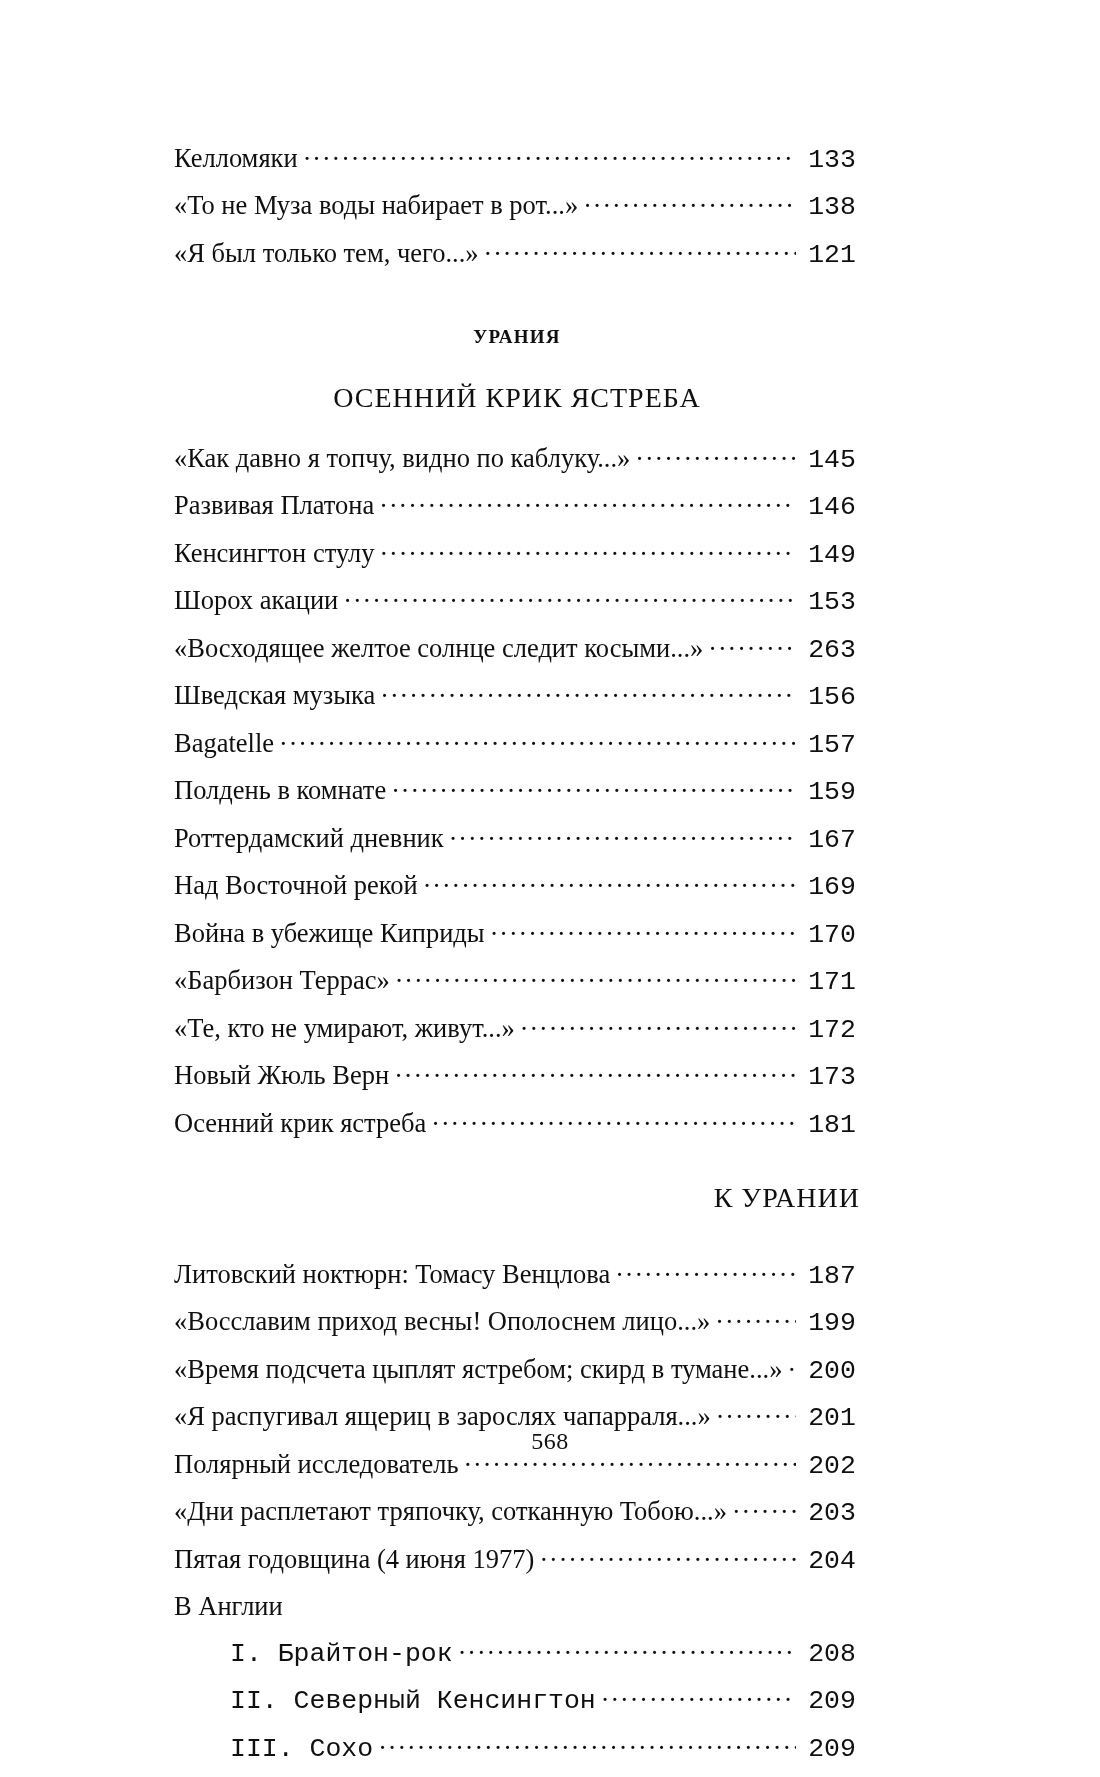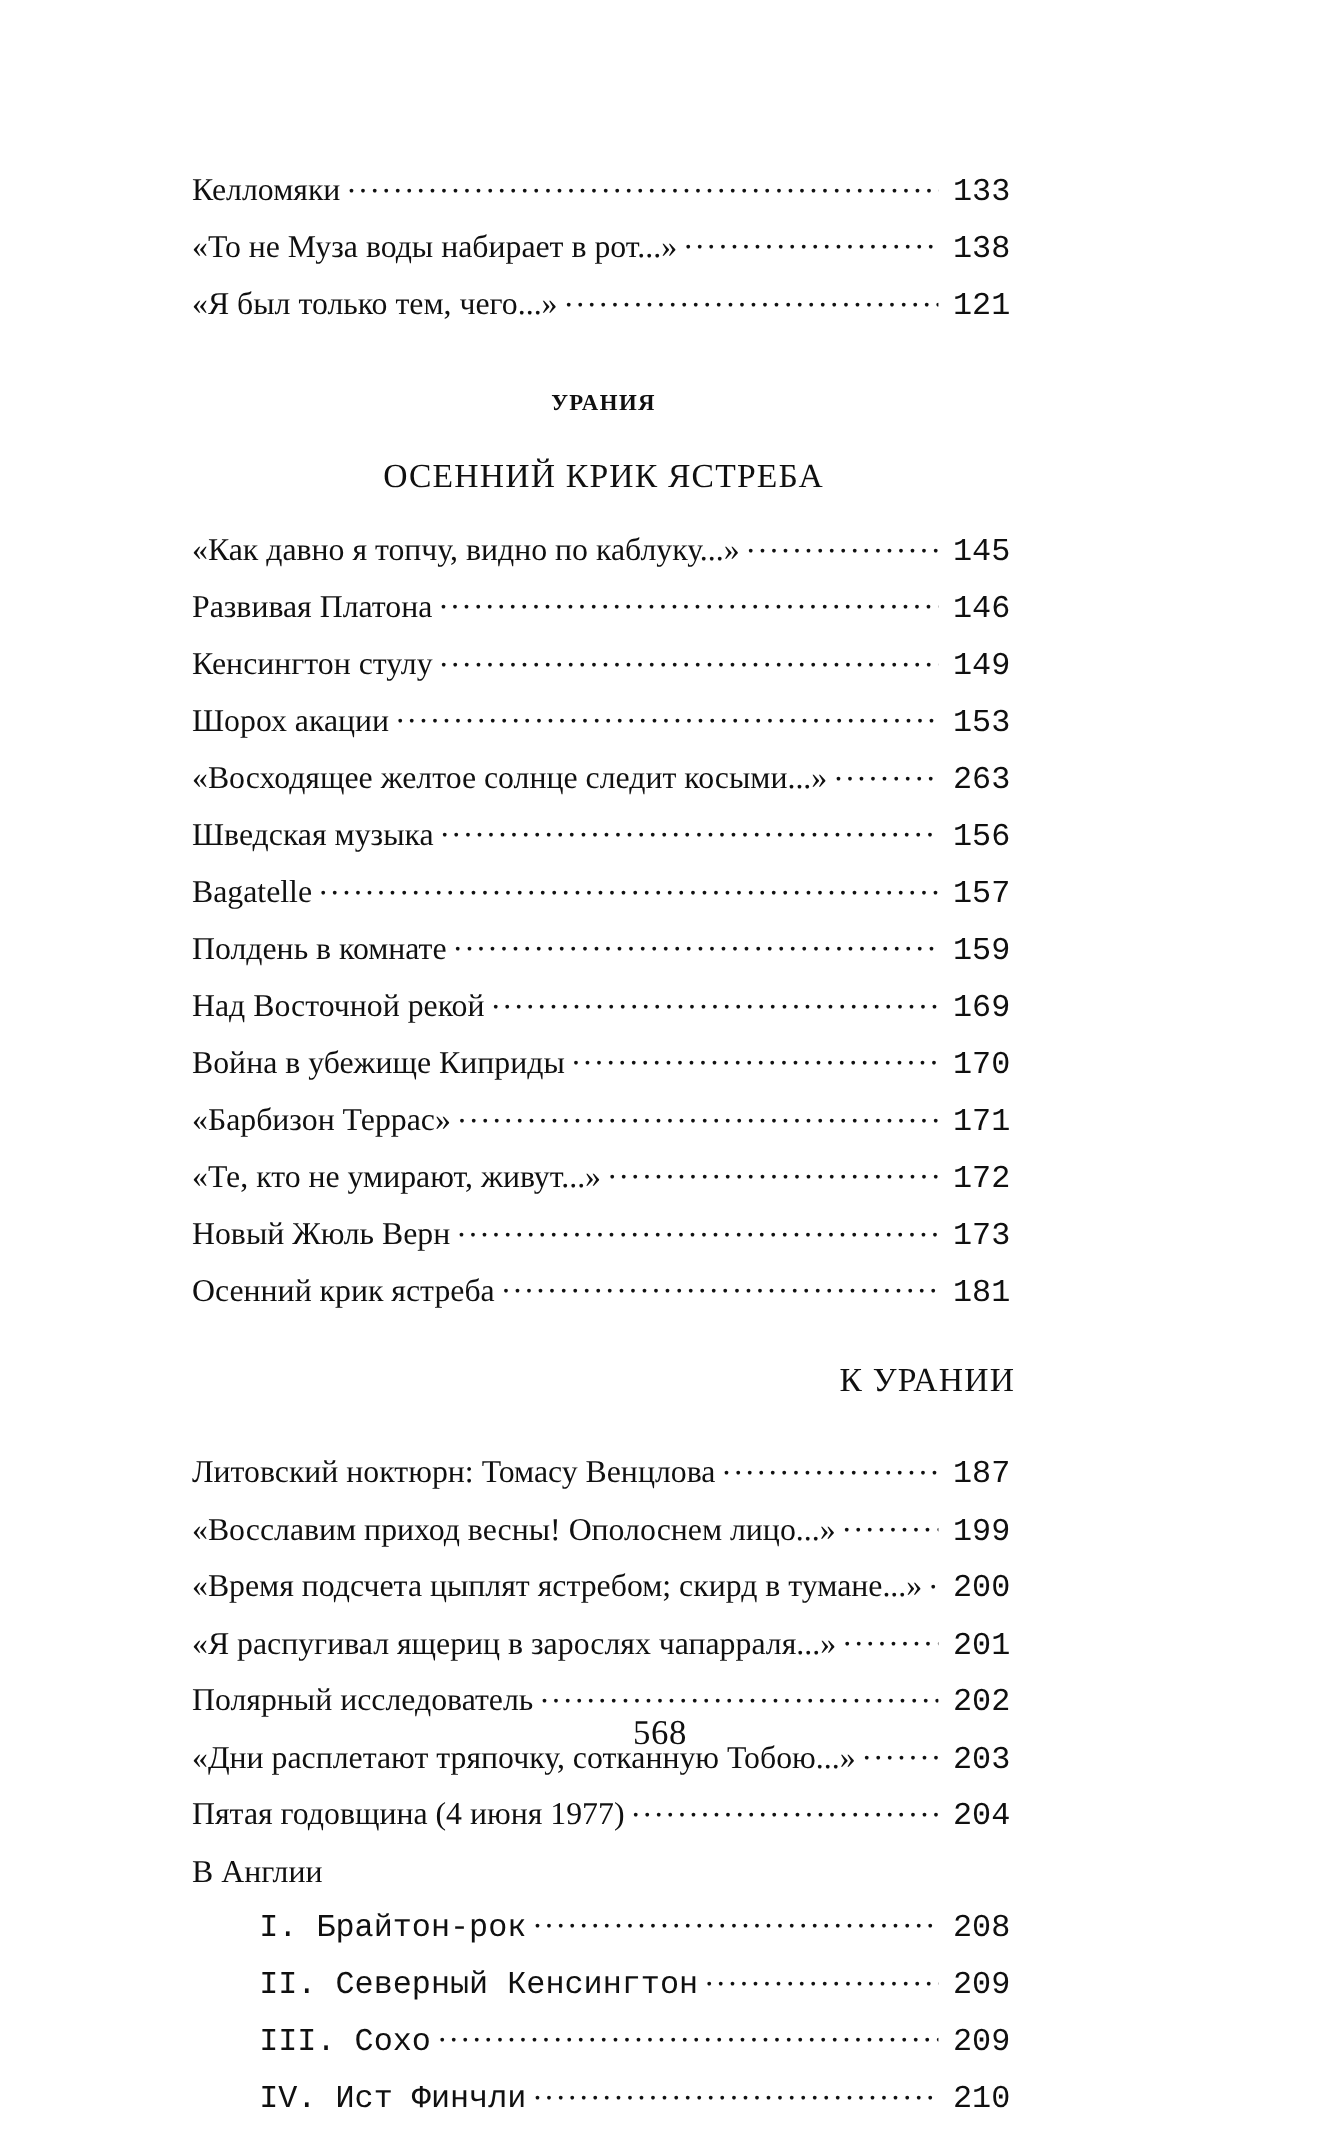--- a/index.html
+++ b/index.html
@@ -10,21 +10,21 @@
   body {
     width: 1100px;
     height: 1777px;
     font-family: "Liberation Serif", "DejaVu Serif", serif;
     color: #101010;
     position: relative;
     overflow: hidden;
   }
   .page {
     position: absolute;
-    left: 0; top: 0;
+    left: 14px; top: 0;
     width: 976px;
     height: 1777px;
     box-sizing: border-box;
     padding: 140px 130px 0 160px;
   }
   .toc-list {
     list-style: none;
     margin: 0;
     padding: 0;
   }
@@ -89,21 +89,21 @@
     font-size: 28px;
     letter-spacing: 1.0px;
     margin: 44px 0 42px 0;
   }
   .folio {
     position: absolute;
     left: 0;
     right: 0;
     top: 1428px;
     text-align: center;
-    font-size: 29px;
+    font-size: 24px;
     letter-spacing: 0.5px;
   }
 </style>
 </head>
 <body>
 
 <div class="page">
 
   <ul class="toc-list">
     <li class="entry">
@@ -161,20 +161,25 @@
       <span class="title">Bagatelle</span>
       <span class="leader"></span>
       <span class="page-num">157</span>
     </li>
     <li class="entry">
       <span class="title">Полдень в комнате</span>
       <span class="leader"></span>
       <span class="page-num">159</span>
     </li>
     <li class="entry">
+      <span class="title">Роттердамский дневник</span>
+      <span class="leader"></span>
+      <span class="page-num">167</span>
+    </li>
+    <li class="entry">
       <span class="title">Над Восточной рекой</span>
       <span class="leader"></span>
       <span class="page-num">169</span>
     </li>
     <li class="entry">
       <span class="title">Война в убежище Киприды</span>
       <span class="leader"></span>
       <span class="page-num">170</span>
     </li>
     <li class="entry">

